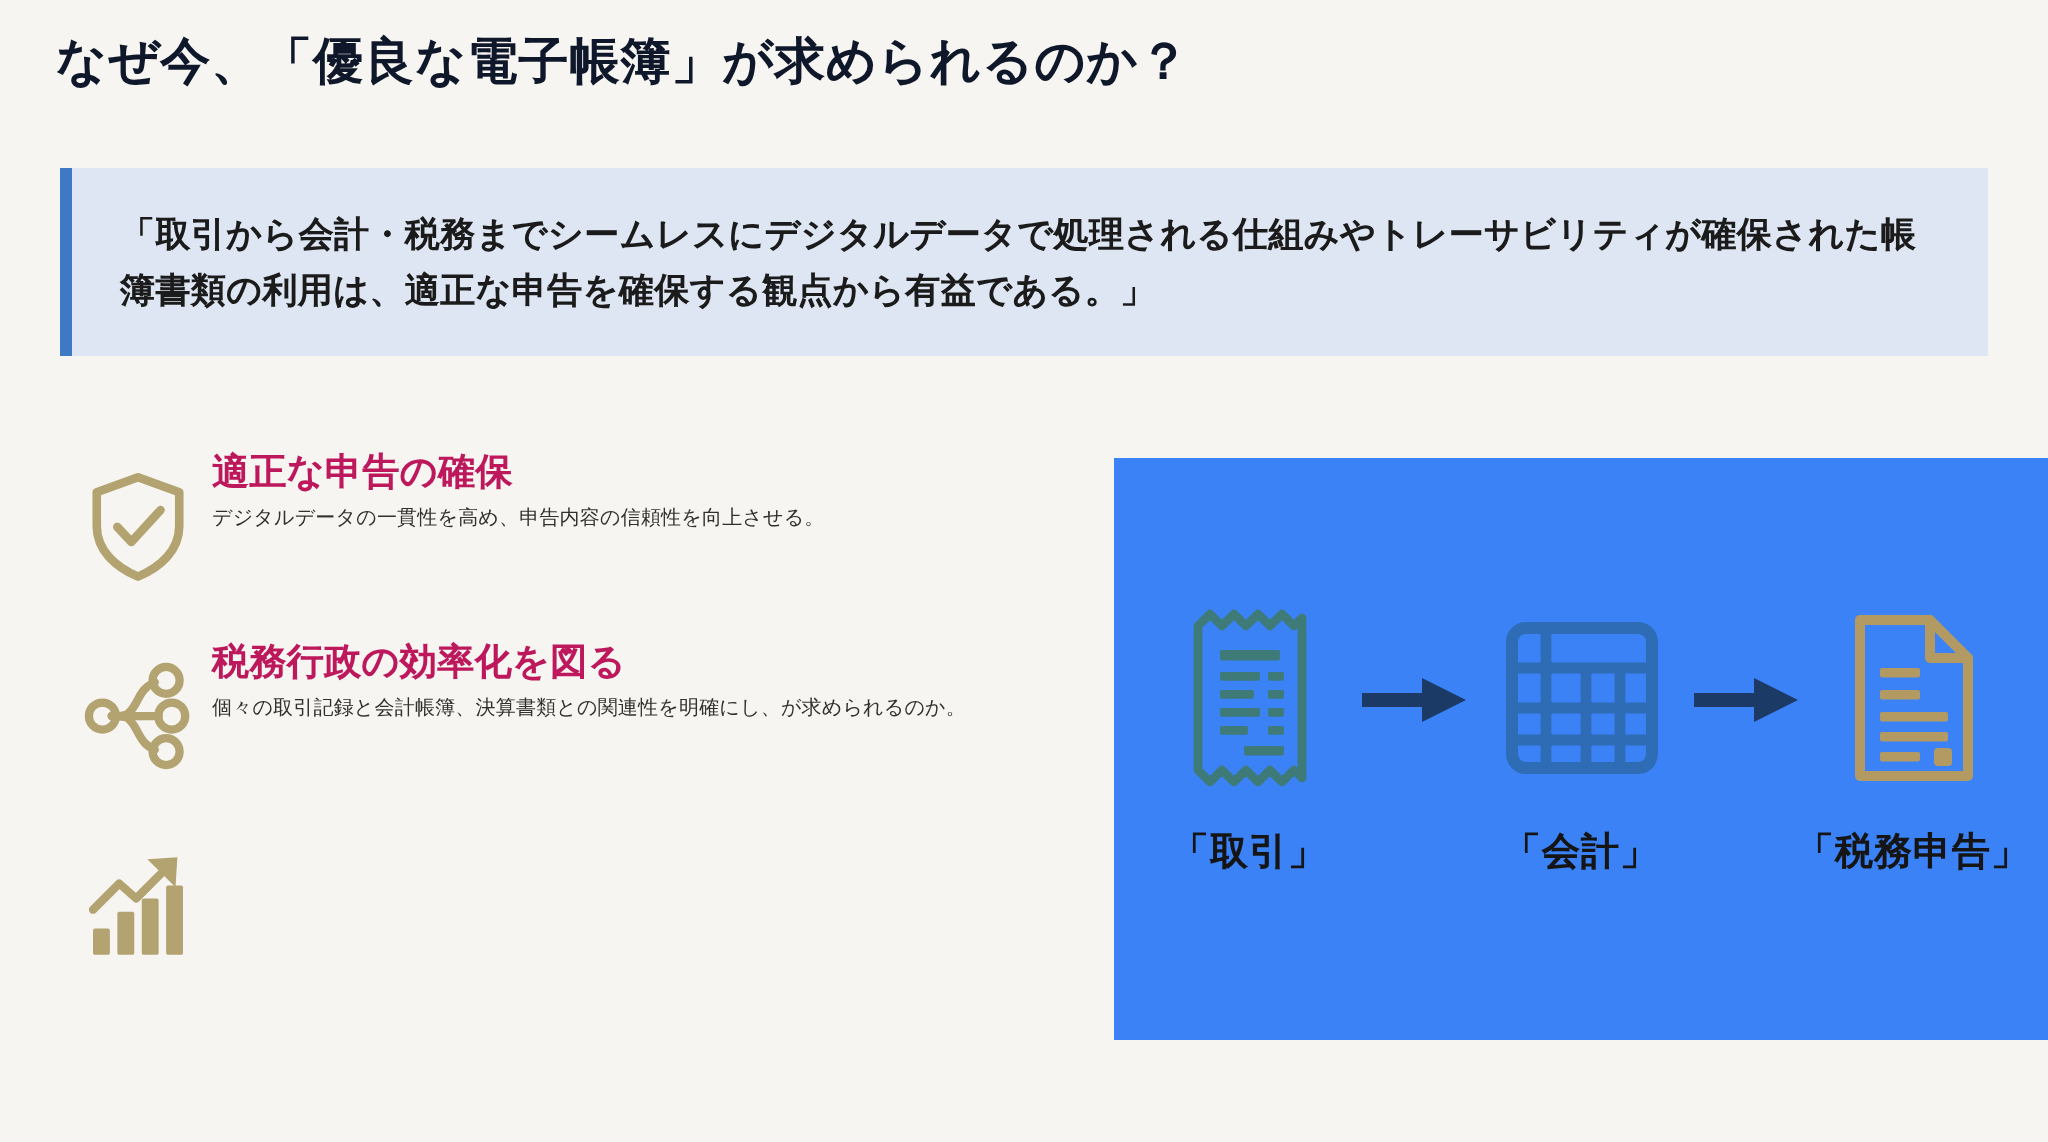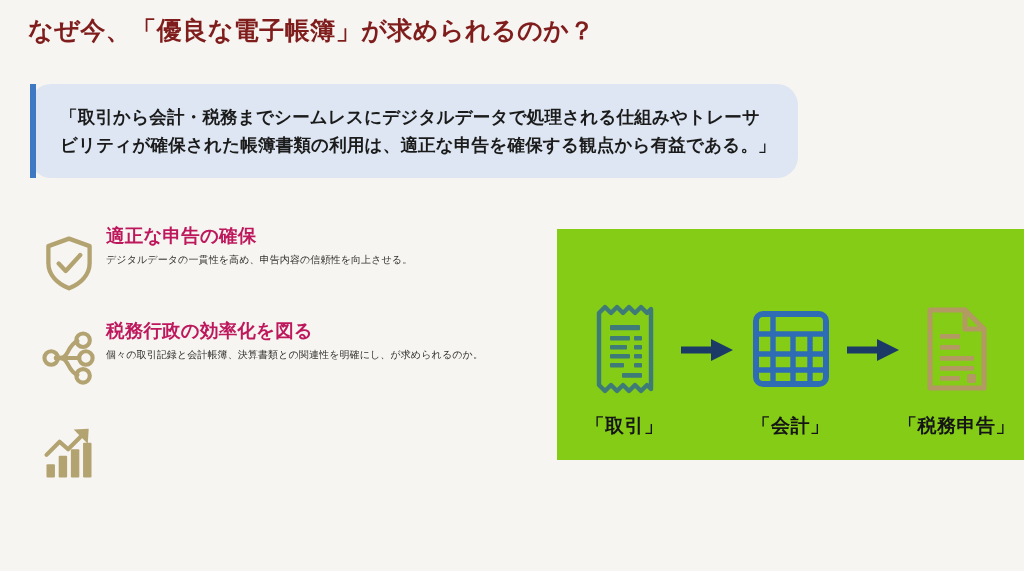--- a/index.html
+++ b/index.html
@@ -24,36 +24,35 @@
   }
 
   
   .title {
     position: absolute;
     left: 28px;
     top: 14px;
     font-size: 25px;
     font-weight: bold;
     letter-spacing: 0.5px;
-    color: #7f1d1d;
+    color: #0f172a;
     white-space: nowrap;
   }
 
   
   .quote-box {
     position: absolute;
     left: 30px;
     top: 84px;
-    width: 768px;
+    width: 964px;
     height: 94px;
     background: #dde6f2;
     box-sizing: border-box;
     display: flex;
     align-items: center;
-    border-radius: 21px;
   }
   .quote-accent {
     width: 6px;
     height: 94px;
     background: #3f79c4;
     flex: 0 0 6px;
   }
   .quote-text {
     padding: 0 22px 0 24px;
     font-size: 17.5px;
@@ -105,22 +104,22 @@
     color: #32302e;
     letter-spacing: 0.1px;
   }
 
   
   .flow-panel {
     position: absolute;
     left: 557px;
     top: 229px;
     width: 467px;
-    height: 231px;
-    background: #84cc16;
+    height: 291px;
+    background: #3b82f6;
   }
   .flow-row {
     position: absolute;
     left: 0;
     top: 72px;
     width: 467px;
     display: flex;
     align-items: center;
     justify-content: center;
   }

